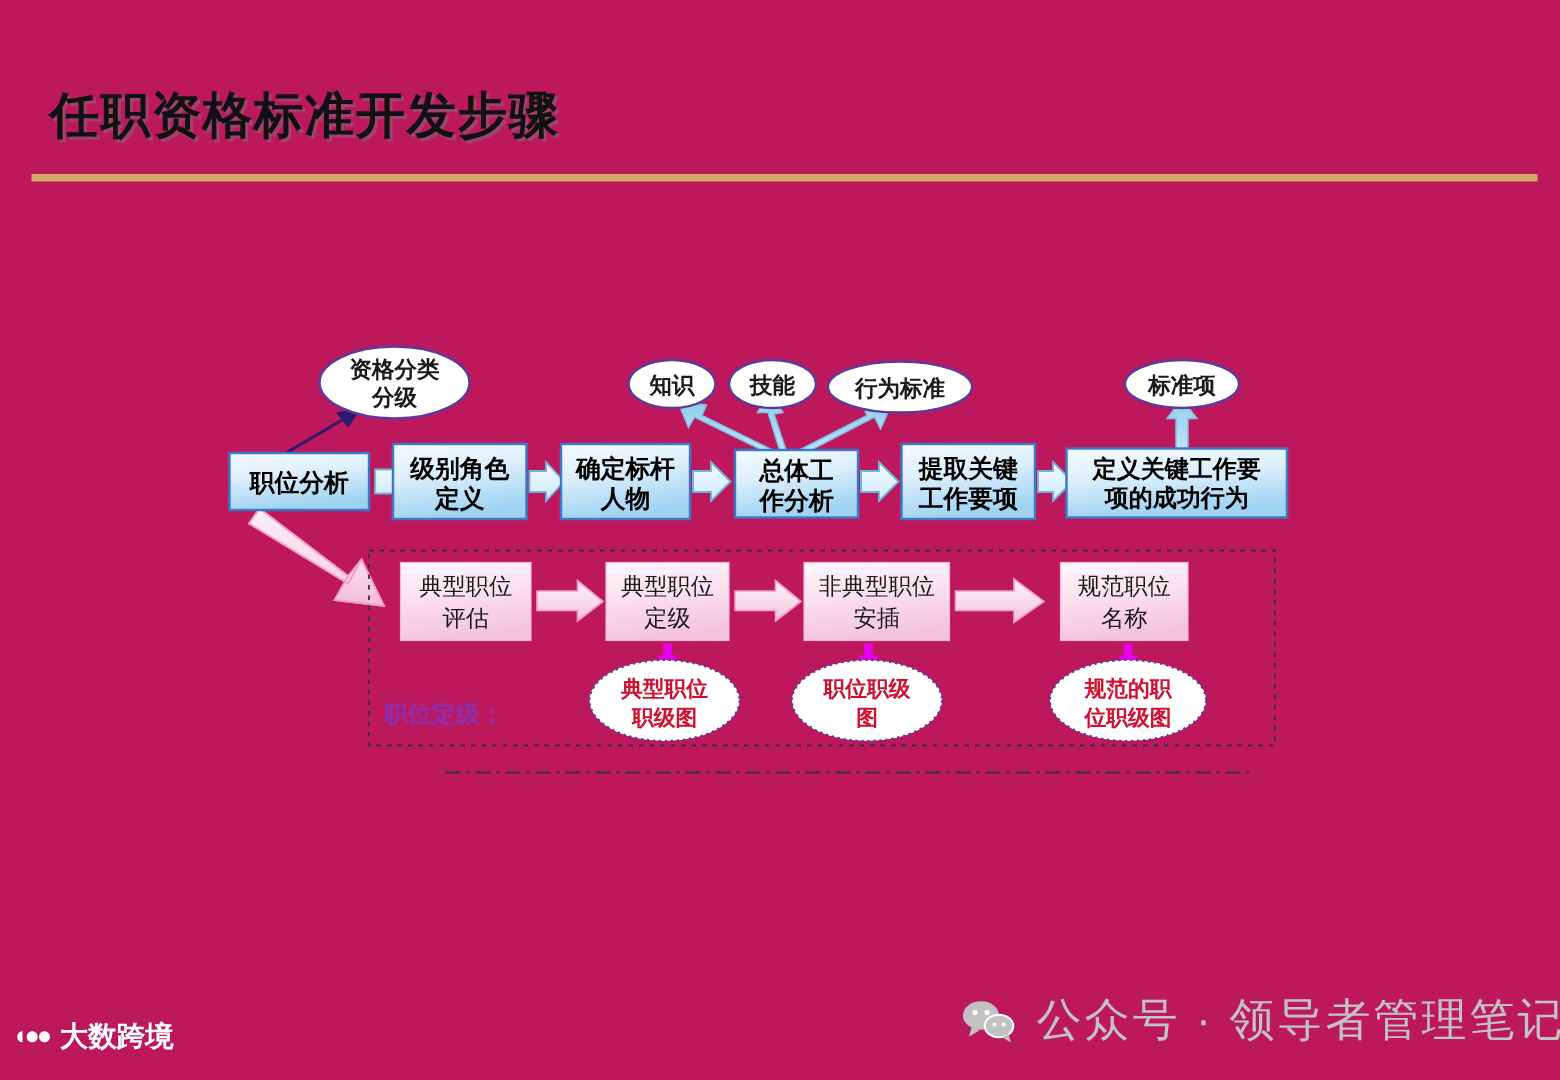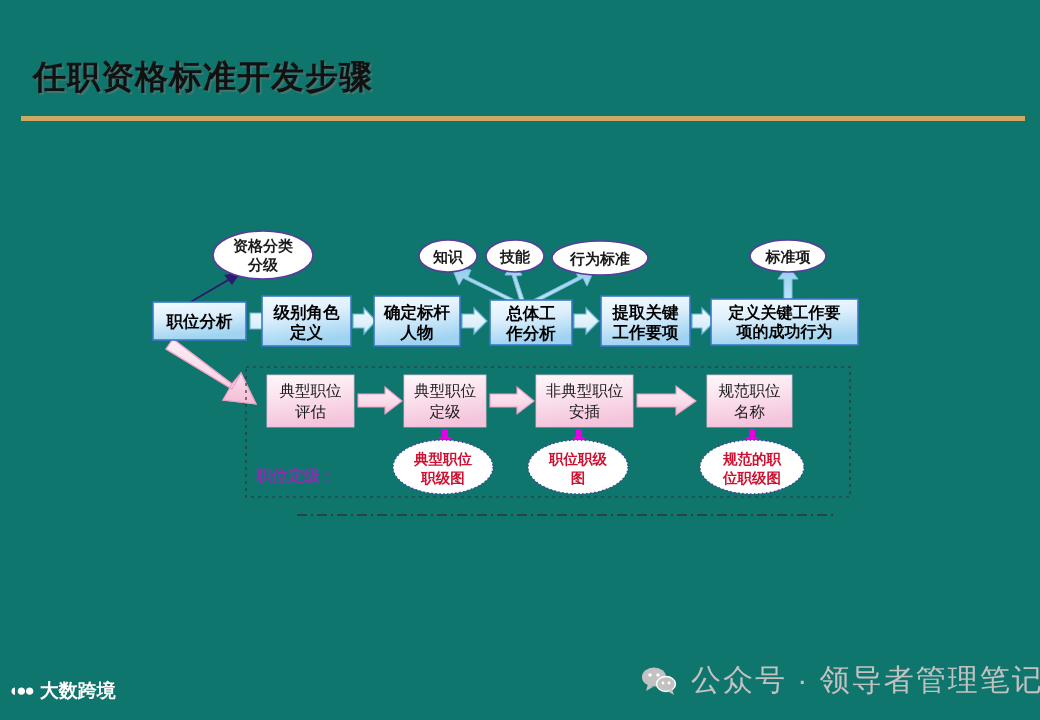--- a/index.html
+++ b/index.html
@@ -1,21 +1,21 @@
 <!DOCTYPE html>
 <html><head>
 <meta charset="utf-8">
 <style>
   html,body{margin:0;padding:0;}
   body{
     width:1040px;height:720px;background:#ffffff;
     font-family:"Liberation Sans","DejaVu Sans",sans-serif;
     overflow:hidden;position:relative;
   }
-  #slide{position:absolute;inset:0;width:1040px;height:720px;background:#0f766e;}
+  #slide{position:absolute;inset:0;width:1040px;height:720px;background:#be185d;}
 
   
   .title{
     position:absolute;left:33px;top:55px;
     font-size:33px;font-weight:bold;color:#111;
     letter-spacing:1px;white-space:nowrap;
     text-shadow:2px 2px 0 rgba(120,120,120,.45);
   }
   .gold-rule{
     position:absolute;left:21px;top:116px;width:1004px;height:5px;

